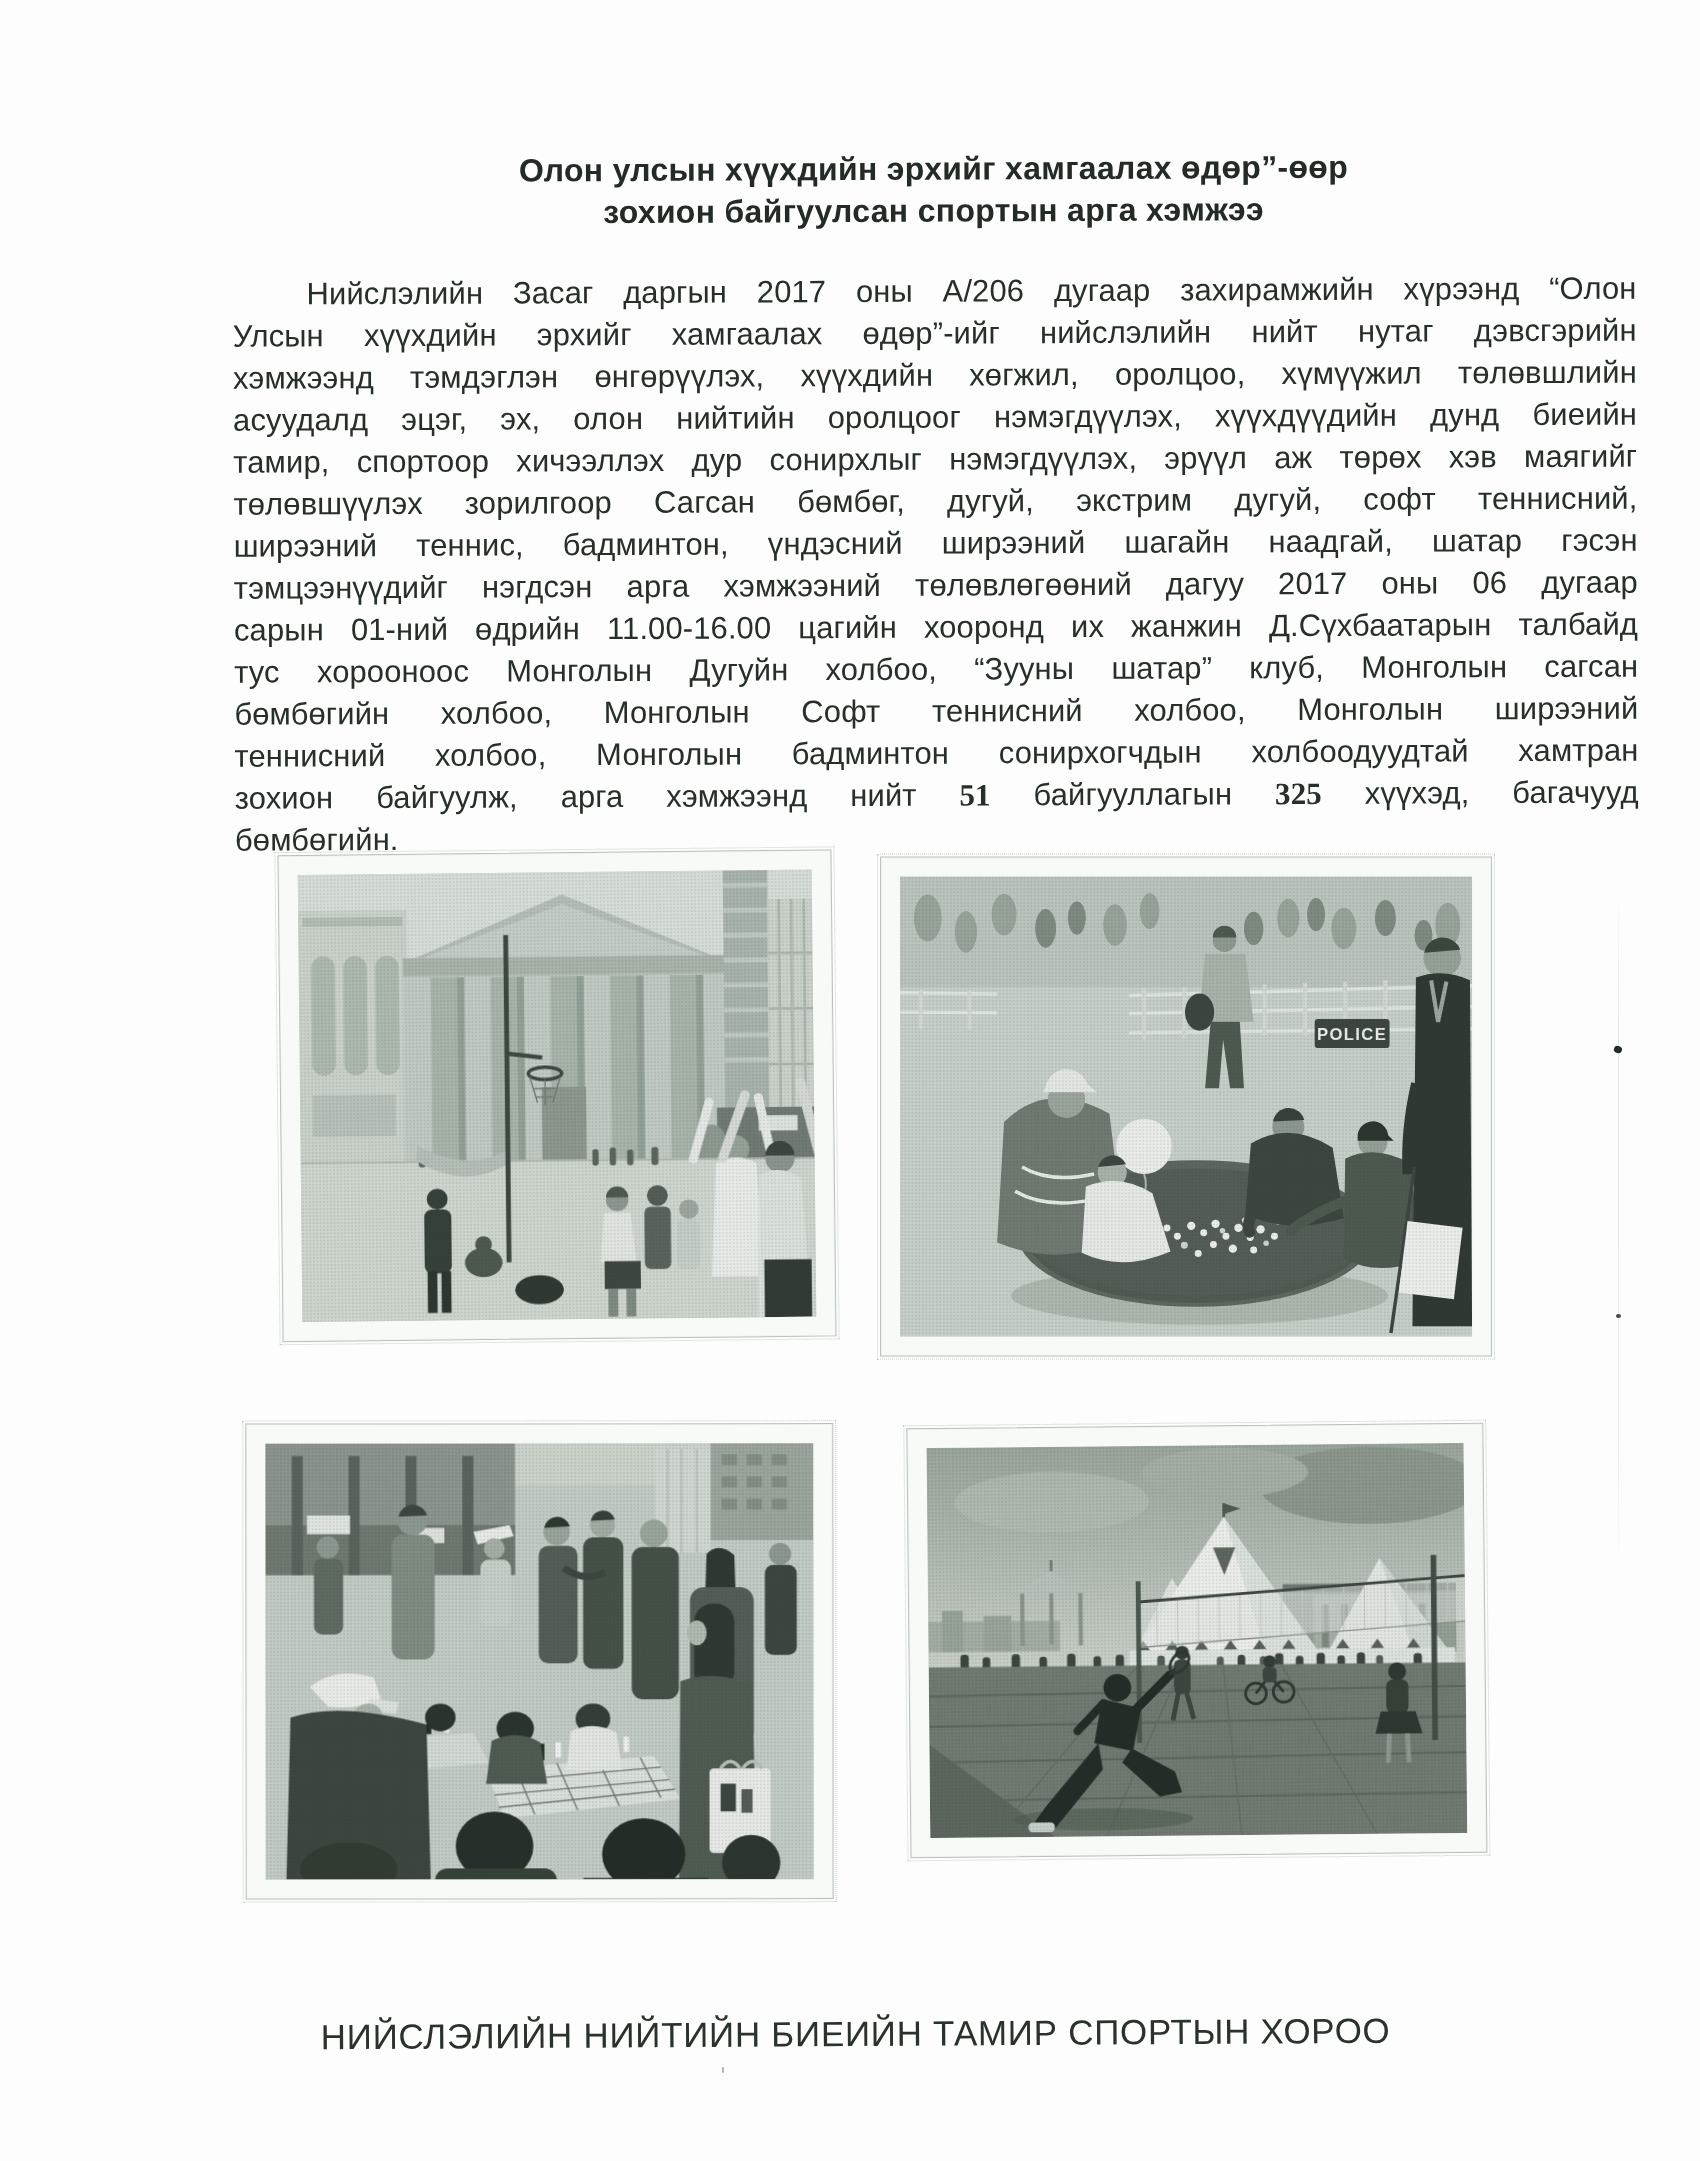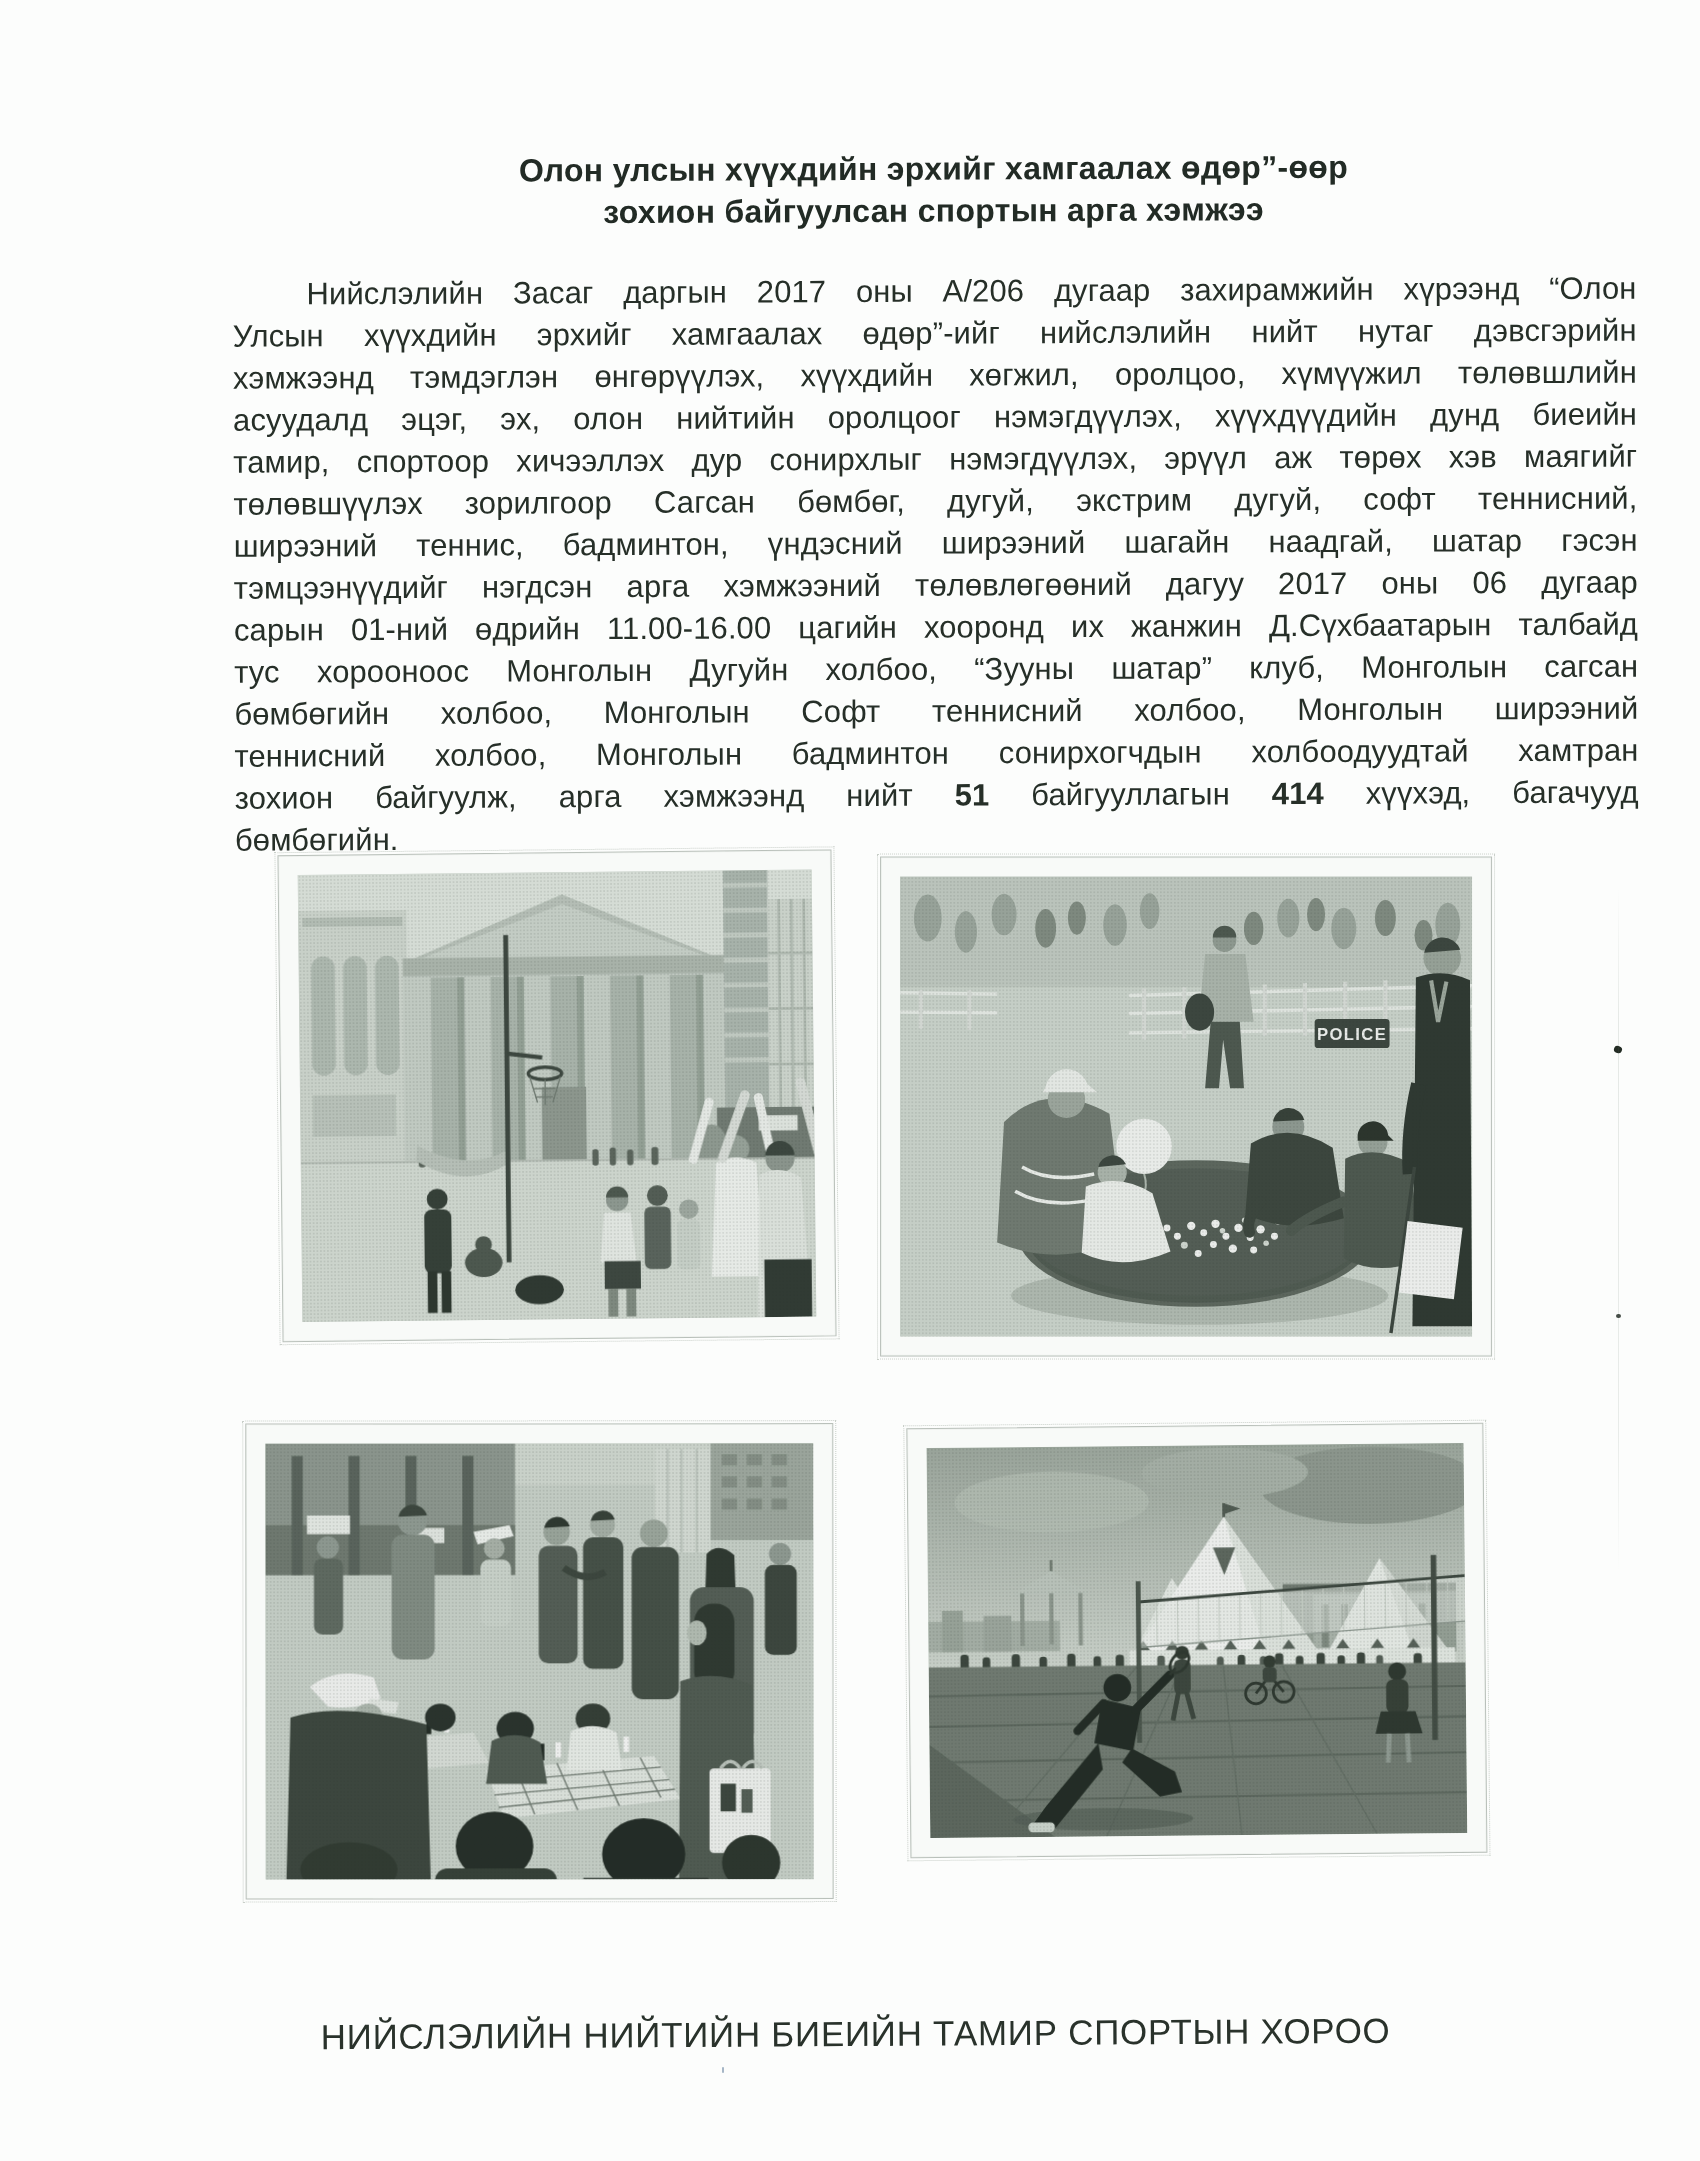--- a/index.html
+++ b/index.html
@@ -25,21 +25,21 @@
   .paragraph{
     position:absolute;left:235px;top:271px;width:1404px;
     font-size:31px;line-height:42px;color:var(--ink);
   }
   .para-line{
     text-align:justify;text-align-last:justify;
     height:42px;white-space:nowrap;letter-spacing:0.1px;
   }
   .para-line.indent{padding-left:74px;}
   .para-line.last{text-align-last:left;white-space:normal;}
-  .para-line b{font-weight:bold;}
+  .para-line b{font-weight:bold;font-family:Liberation Serif, serif;}
   
   .photo{
     position:absolute;background:#f8faf8;margin:0;
     border:0.7px solid #b9c0ba;outline:0.7px dotted #c9cfc9;outline-offset:2.1px;
     box-shadow:0 0 0 0.7px #eef1ee inset;
   }
   .photo .pic{
     position:absolute;inset:19px;overflow:hidden;background:var(--g3);
   }
   .photo svg{display:block;width:100%;height:100%;filter:blur(0.4px) contrast(0.96);}
@@ -83,21 +83,21 @@
       <div class="para-line"><span>хэмжээнд тэмдэглэн өнгөрүүлэх, хүүхдийн хөгжил, оролцоо, хүмүүжил төлөвшлийн</span></div>
       <div class="para-line"><span>асуудалд эцэг, эх, олон нийтийн оролцоог нэмэгдүүлэх, хүүхдүүдийн дунд биеийн</span></div>
       <div class="para-line"><span>тамир, спортоор хичээллэх дур сонирхлыг нэмэгдүүлэх, эрүүл аж төрөх хэв маягийг</span></div>
       <div class="para-line"><span>төлөвшүүлэх зорилгоор Сагсан бөмбөг, дугуй, экстрим дугуй, софт теннисний,</span></div>
       <div class="para-line"><span>ширээний теннис, бадминтон, үндэсний ширээний шагайн наадгай, шатар гэсэн</span></div>
       <div class="para-line"><span>тэмцээнүүдийг нэгдсэн арга хэмжээний төлөвлөгөөний дагуу 2017 оны 06 дугаар</span></div>
       <div class="para-line"><span>сарын 01-ний өдрийн 11.00-16.00 цагийн хооронд их жанжин Д.Сүхбаатарын талбайд</span></div>
       <div class="para-line"><span>тус хорооноос Монголын Дугуйн холбоо, “Зууны шатар” клуб, Монголын сагсан</span></div>
       <div class="para-line"><span>бөмбөгийн холбоо, Монголын Софт теннисний холбоо, Монголын ширээний</span></div>
       <div class="para-line"><span>теннисний холбоо, Монголын бадминтон сонирхогчдын холбоодуудтай хамтран</span></div>
-      <div class="para-line"><span>зохион байгуулж, арга хэмжээнд нийт </span><b>51</b><span> байгууллагын </span><b>414</b><span> хүүхэд, багачууд</span></div>
+      <div class="para-line"><span>зохион байгуулж, арга хэмжээнд нийт </span><b>51</b><span> байгууллагын </span><b>325</b><span> хүүхэд, багачууд</span></div>
       <div class="para-line last"><span>бөмбөгийн.</span></div>
     </div>
 
   <figure class="photo" id="photo-basketball">
     <div class="pic">
       <svg viewBox="0 0 740 645" preserveAspectRatio="none">
         <rect width="740" height="645" fill="#d9e0d9"></rect>
 
         <rect x="0" y="52" width="156" height="400" fill="#cbd3cb"></rect>
         <rect x="6" y="62" width="144" height="13" fill="#b4beb5"></rect>

